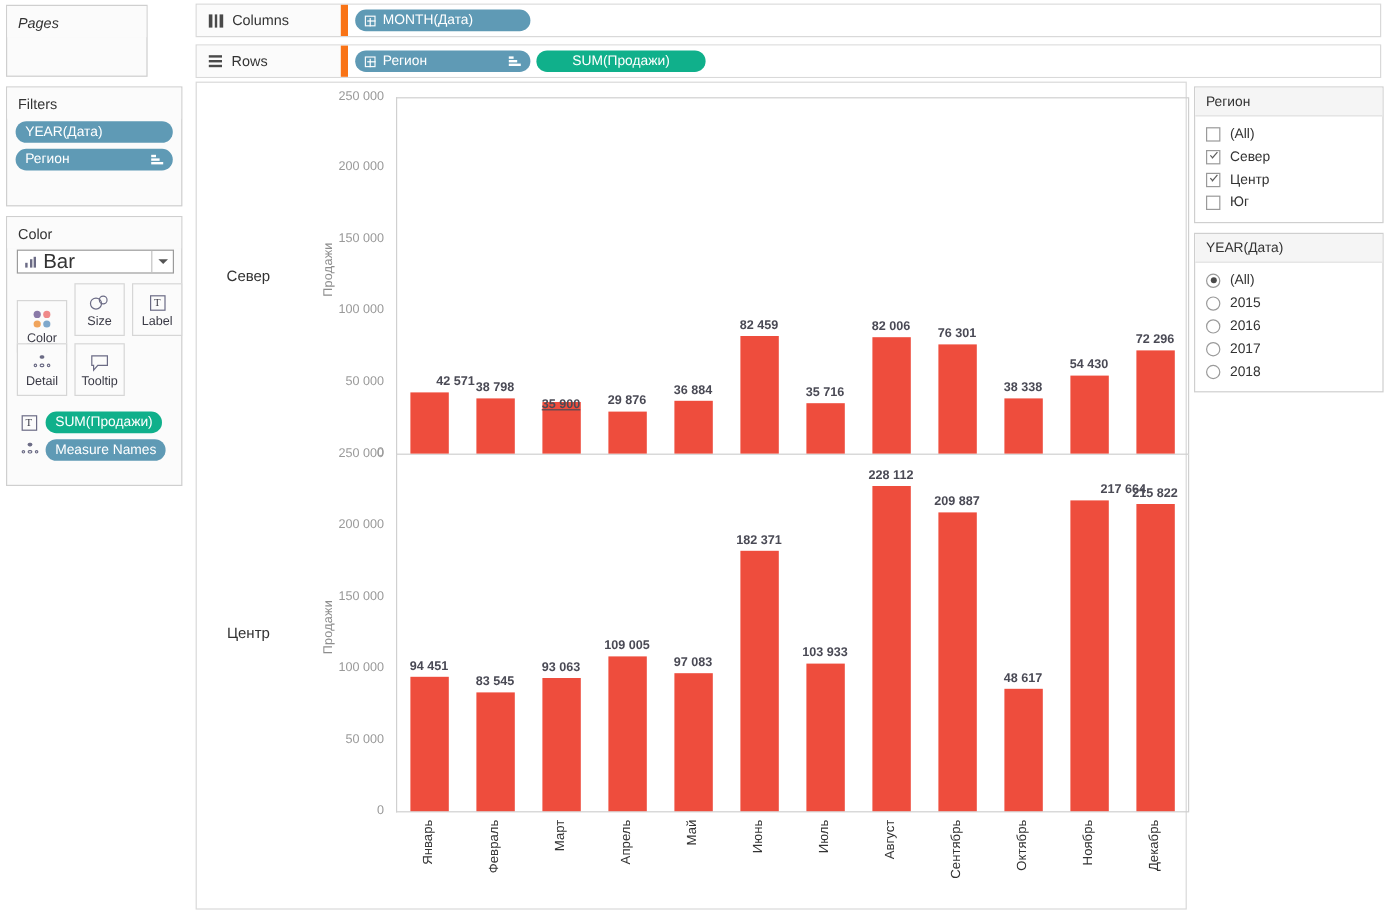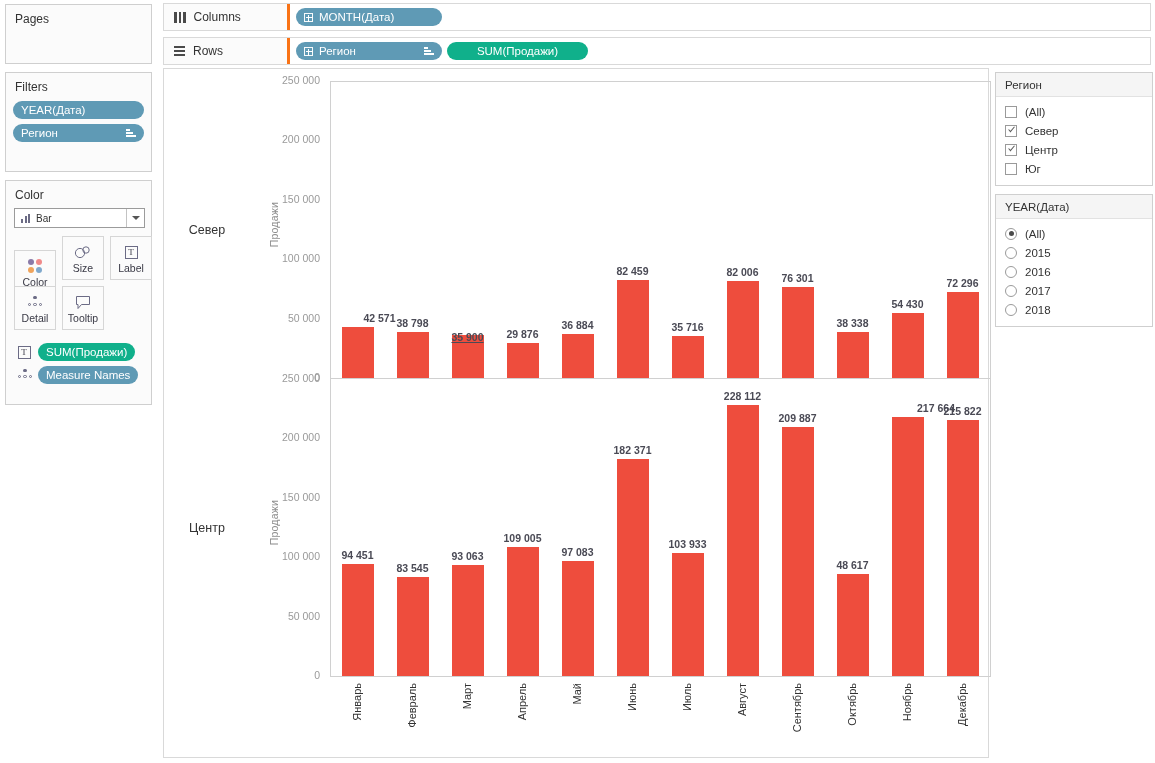--- a/index.html
+++ b/index.html
@@ -13,21 +13,21 @@
     overflow: hidden;
   }
   #app { position: relative; width: 1155px; height: 763px; background:#fff; }
 
   
   #left-col { position: absolute; left: 0; top: 0; width: 157px; height: 763px; background:#fff; }
 
   .panel { position: absolute; left: 5px; border: 1px solid #cfcfcf; background: #fbfbfb; }
   .panel-title { font-size: 12px; color: #333; padding: 7px 8px 5px 9px; background:#fbfbfb; }
 
-  #pages-panel  { top: 4px;  width: 147px; height: 60px; }
+  #pages-panel  { top: 4px;  width: 118px; height: 60px; font-style: italic; }
   #filters-panel{ top: 72px; width: 147px; height: 100px; }
   #marks-panel  { top: 180px;width: 147px; height: 225px; }
 
   .pill {
     position: relative;
     height: 18px; border-radius: 9px;
     display: flex; align-items: center;
     color: #fff; font-size: 11.5px;
     padding: 0 8px;
     white-space: nowrap;
@@ -51,21 +51,21 @@
   .pill .sorticon i:nth-child(2){ width:7px;}
   .pill .sorticon i:nth-child(3){ width:10px;}
 
   
   #filters-list { position:absolute; left:7px; top:28px; right:7px; display:flex; flex-direction:column; gap:5px; }
 
   
   #marks-type {
     position:absolute; left:8px; top:27px; width:131px; height:20px;
     background:#fff; border:1px solid #9b9b9b;
-    display:flex; align-items:center; font-size:10px; color:#333;
+    display:flex; align-items:center; font-size:17px; color:#333;
   }
   #marks-type .barsicon { margin:0 6px 0 6px; display:flex; align-items:flex-end; gap:1.5px; height:9px; }
   #marks-type .barsicon i { display:block; width:2px; background:#6b6b85; }
   #marks-type .dd {
     margin-left:auto; width:18px; height:100%;
     border-left:1px solid #c3c3c3; display:flex; align-items:center; justify-content:center;
   }
   #marks-type .dd span { width:0;height:0;border-left:4px solid transparent;border-right:4px solid transparent;border-top:4px solid #555; display:block;}
 
   .mbtn {
@@ -93,21 +93,21 @@
   .mark-row { position:absolute; left:10px; display:flex; align-items:center; gap:6px; }
   .mark-row .leadicon { flex:0 0 auto; display:flex;align-items:center;justify-content:center; width:16px;}
 
   
   .shelf {
     position:absolute; height:28px; background:#fbfbfb; border:1px solid #d9d9d9;
     display:flex; align-items:center;
   }
   .shelf-label {
     width:126px; height:100%; display:flex; align-items:center; gap:8px;
-    padding-left:10px; border-right:3px solid #f97316; background:#fbfbfb;
+    padding-left:10px; border-right:6px solid #f97316; background:#fbfbfb;
     font-size:12px; color:#333;
   }
   .shelf-drop { flex:1; height:100%; display:flex; align-items:center; gap:5px; padding-left:6px; background:#fff;}
 
   .colsicon { display:flex; gap:2px; align-items:center; }
   .colsicon i { display:block; width:2.5px; height:11px; background:#4a4a4a; }
   .colsicon i:nth-child(1){ height:11px;}
   .rowsicon { display:flex; flex-direction:column; gap:2px; }
   .rowsicon i { display:block; height:2px; background:#4a4a4a; }
   .rowsicon i:nth-child(1){ width:11px;}

